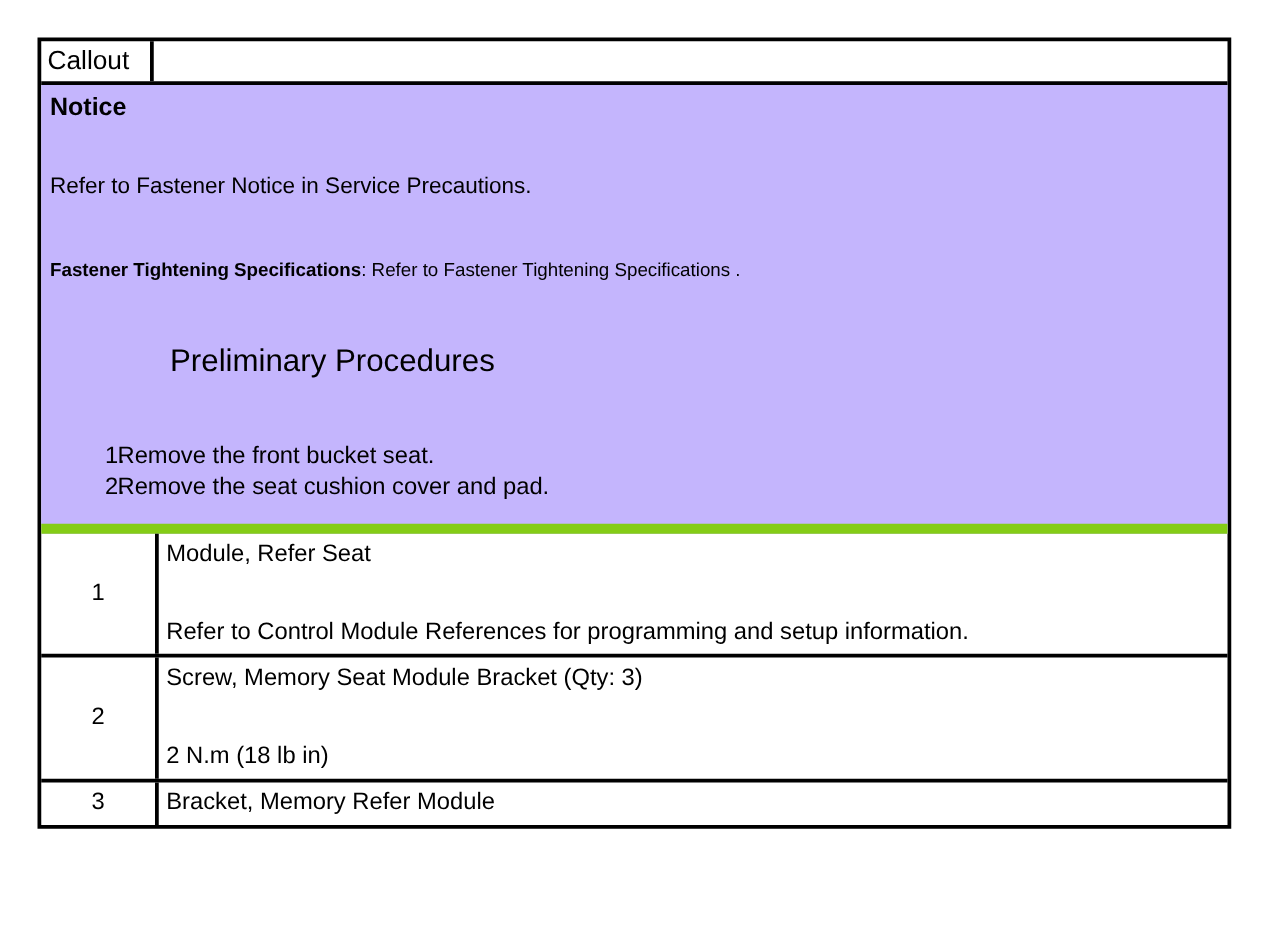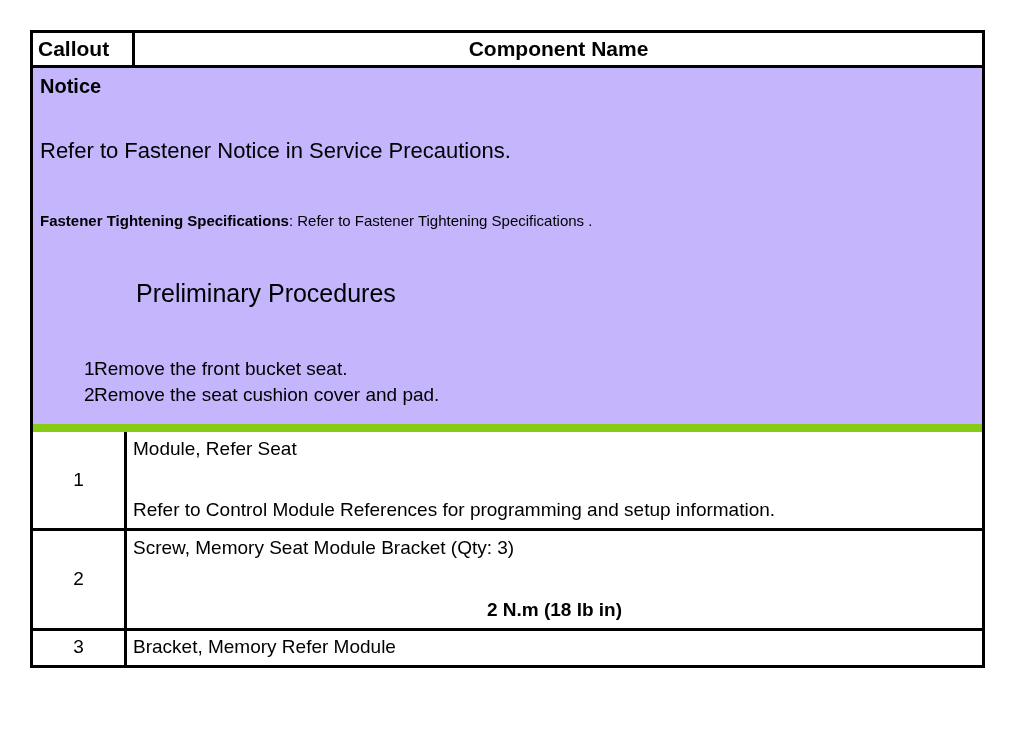--- a/index.html
+++ b/index.html
@@ -36,25 +36,25 @@
   }
 
   
   .thead {
     display: flex;
     align-items: stretch;
     border-bottom: 3px solid #000000;
   }
   .th-callout {
     box-sizing: border-box;
-    width: 102px;
+    width: 90px;
     border-right: 3px solid #000000;
     padding: 5px 4px 6px 5px;
     font-size: 21px;
-    font-weight: bold;
+    font-weight: normal;
     line-height: 1.0;
     text-align: left;
     white-space: nowrap;
   }
   .th-component {
     box-sizing: border-box;
     flex: 1 1 auto;
     padding: 5px 4px 6px 4px;
     font-size: 21px;
     font-weight: bold;
@@ -71,21 +71,21 @@
     padding: 7px 8px 16px 7px;
     background: #c4b5fd;
   }
   .notice-title {
     font-size: 20px;
     font-weight: bold;
     line-height: 1.15;
     margin: 0 0 40px 0;
   }
   .notice-line {
-    font-size: 22px;
+    font-size: 18px;
     font-weight: normal;
     line-height: 1.2;
     margin: 0 0 48px 0;
   }
   .spec-line {
     font-size: 15px;
     line-height: 1.2;
     margin: 0 0 48px 0;
   }
   .spec-line .lead {
@@ -147,23 +147,22 @@
     font-size: 19px;
     line-height: 1.25;
   }
   .td-name .first {
     margin: 0 0 38px 0;
   }
   .td-name .second {
     margin: 0;
   }
   .td-name .torque {
-    font-weight: bold;
-    margin: 0;
-    text-align: center;
+    font-weight: normal;
+    margin: 0;
   }
   .row-tall {
     min-height: 96px;
   }
   .row-short {
     min-height: 34px;
   }
   .td-name.single {
     padding-top: 4px;
     padding-bottom: 5px;
@@ -171,21 +170,20 @@
 </style>
 </head>
 <body>
 
 <div id="page">
 
   <div class="callout-table">
 
     <div class="thead">
       <div class="th-callout">Callout</div>
-      <div class="th-component">Component Name</div>
     </div>
 
     <div class="notice-row">
 
       <div class="notice-title">Notice</div>
 
       <div class="notice-line">Refer to Fastener Notice in Service Precautions.</div>
 
       <div class="spec-line">
         <span class="lead">Fastener Tightening Specifications</span><span>: </span><span>Refer to Fastener Tightening Specifications .</span>

